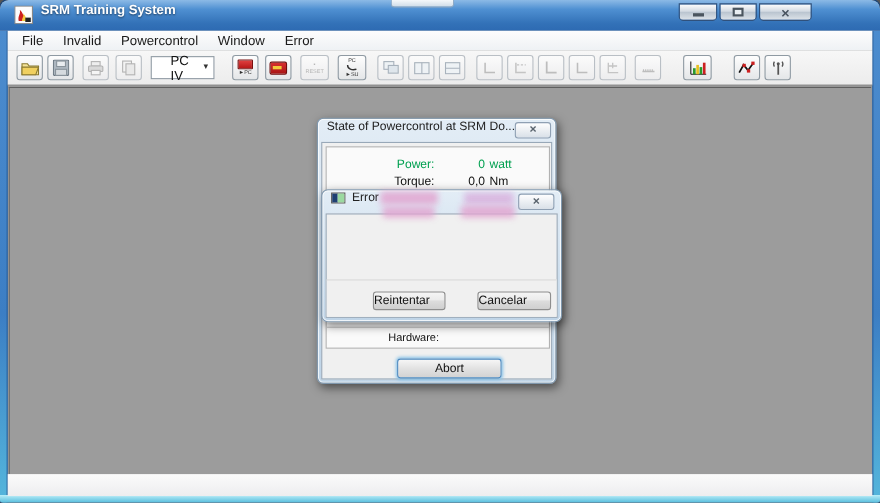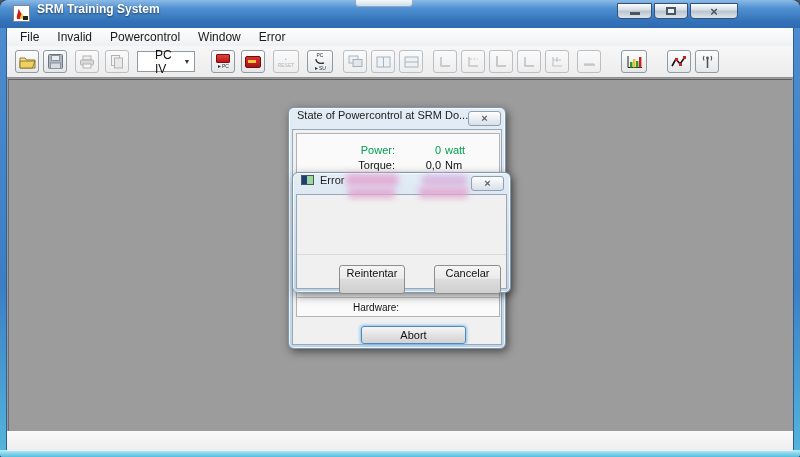--- a/index.html
+++ b/index.html
@@ -84,38 +84,38 @@
   #state-dlg .dlg-close{ right:4px; }
   .state-panel{ position:absolute; left:3px; top:3px; width:204px; height:184px;
     background:#fafafa; border:1px solid #b2b2b2; padding-top:9px; }
   .srow{ display:flex; font-size:11px; line-height:15px; color:#111; }
   .srow .lab{ width:98px; text-align:right; }
   .srow .val{ width:46px; text-align:right; }
   .srow .unit{ margin-left:4px; }
   .srow.green{ color:#00A050; }
   .hw-divider{ position:absolute; left:0; right:0; top:163px; border-top:1px solid #c6c6c6; }
   .hw-label{ position:absolute; left:56px; top:168px; font-size:10px; color:#111; }
-  .abort-btn{ position:absolute; left:68px; top:196px; width:105px; height:18px;
+  .abort-btn{ position:absolute; left:68px; top:196px; width:95px; height:18px;
     background:linear-gradient(#f6f6f6,#e2e2e2 50%,#d3d3d3);
     border:1px solid #4e8ac0; border-radius:3px; box-shadow:0 0 3px 1px #86c2e8;
     font-size:11px; color:#111; text-align:center; line-height:16px; }
   #error-dlg{ left:292px; top:172px; width:219px; height:121px; z-index:20; }
   #error-dlg .dlg-close{ right:6px; }
   .err-icon{ width:13px; height:10px; margin-right:6px; display:flex;
     border:1px solid #555; background:#fff; }
   .err-icon .b1{ width:5px; height:100%; background:#1e3f72; }
   .err-icon .b2{ flex:1; background:#9bd9a0; }
   .err-msg-area{ position:absolute; left:0; right:0; top:0; height:59px; background:#fdfdfd; }
   .err-msg{ position:absolute; left:14px; top:25px; font-size:12px; color:#151515; }
   .err-strip{ position:absolute; left:0; right:0; top:59px; bottom:0;
     background:#f0f0f0; border-top:1px solid #dadada; }
-  .w7btn{ position:absolute; top:10px; height:29px;
+  .w7btn{ position:absolute; top:10px; height:17px;
     background:linear-gradient(#f5f5f5 0%,#ebebeb 45%,#dddddd 50%,#cfcfcf 100%);
     border:1px solid #8e8e8e; border-radius:3px; font-size:11px; color:#111;
-    text-align:center; line-height:15px; }
+    line-height:15px; }
   #btn-retry{ left:42px; width:66px; }
   #btn-cancel{ left:137px; width:67px; }
   
   .blur{ position:absolute; z-index:30; background:#e2a4d0; filter:blur(3px);
     border-radius:2px; opacity:.85; }
   .blur.b1{ left:346px; top:174px; width:52px; height:12px; }
   .blur.b2{ left:422px; top:175px; width:45px; height:11px; background:#d9b0de; }
   .blur.b3{ left:348px; top:188px; width:47px; height:10px; }
   .blur.b4{ left:419px; top:187px; width:49px; height:11px; }
 </style>

